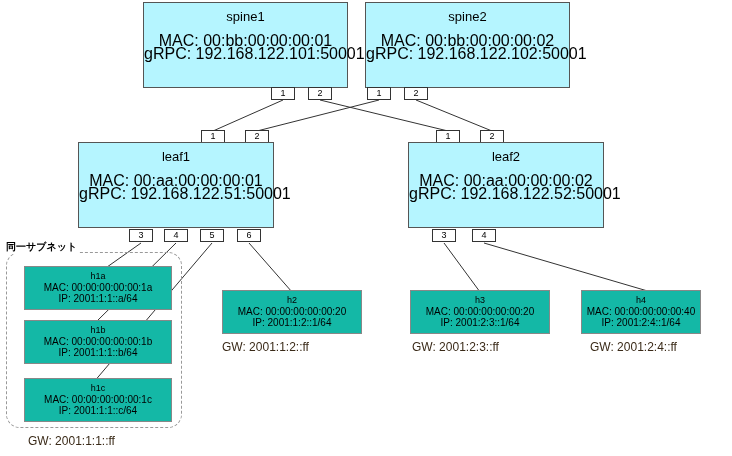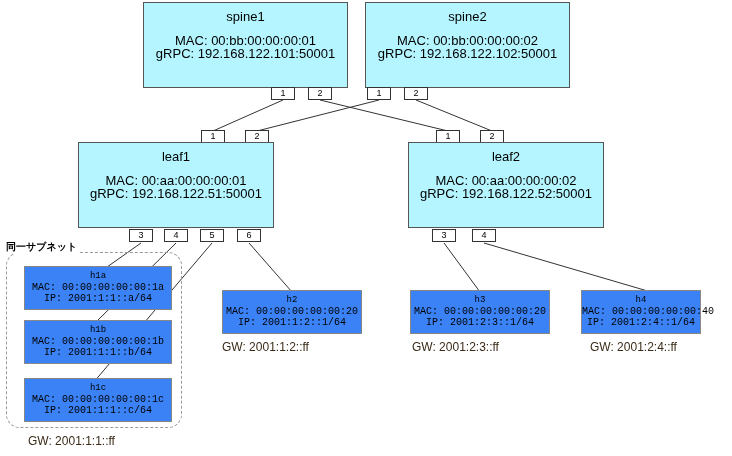--- a/index.html
+++ b/index.html
@@ -23,36 +23,35 @@
     border:1px solid #555555;
     text-align:center;
     color:#000000;
   }
   .node .title{
     font-size:13px;
     margin-top:7px;
     line-height:13px;
   }
   .node .attrs{
-    font-size:13px;
+    font-size:16px;
     line-height:13px;
     margin-top:11px;
   }
   .node .attrs div{white-space:nowrap;}
 
   
   .host{
     position:absolute;
     box-sizing:border-box;
-    background:#3b82f6;
+    background:#14b8a6;
     border:1px solid #888888;
     text-align:center;
     color:#000000;
     padding-top:4px;
-    font-family:Liberation Mono, monospace;
   }
   .host .hname{font-size:9px;line-height:11px;}
   .host .hline{font-size:10px;line-height:11px;white-space:nowrap;}
 
   
   .port{
     position:absolute;
     width:24px;height:13px;
     box-sizing:border-box;
     background:#ffffff;

